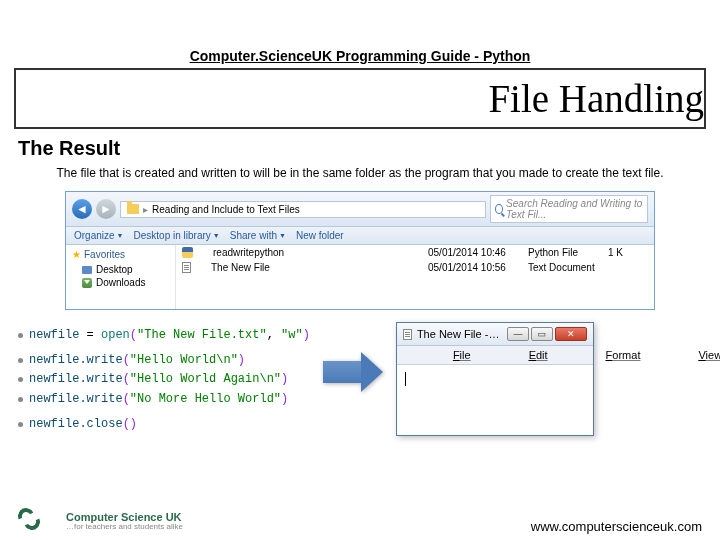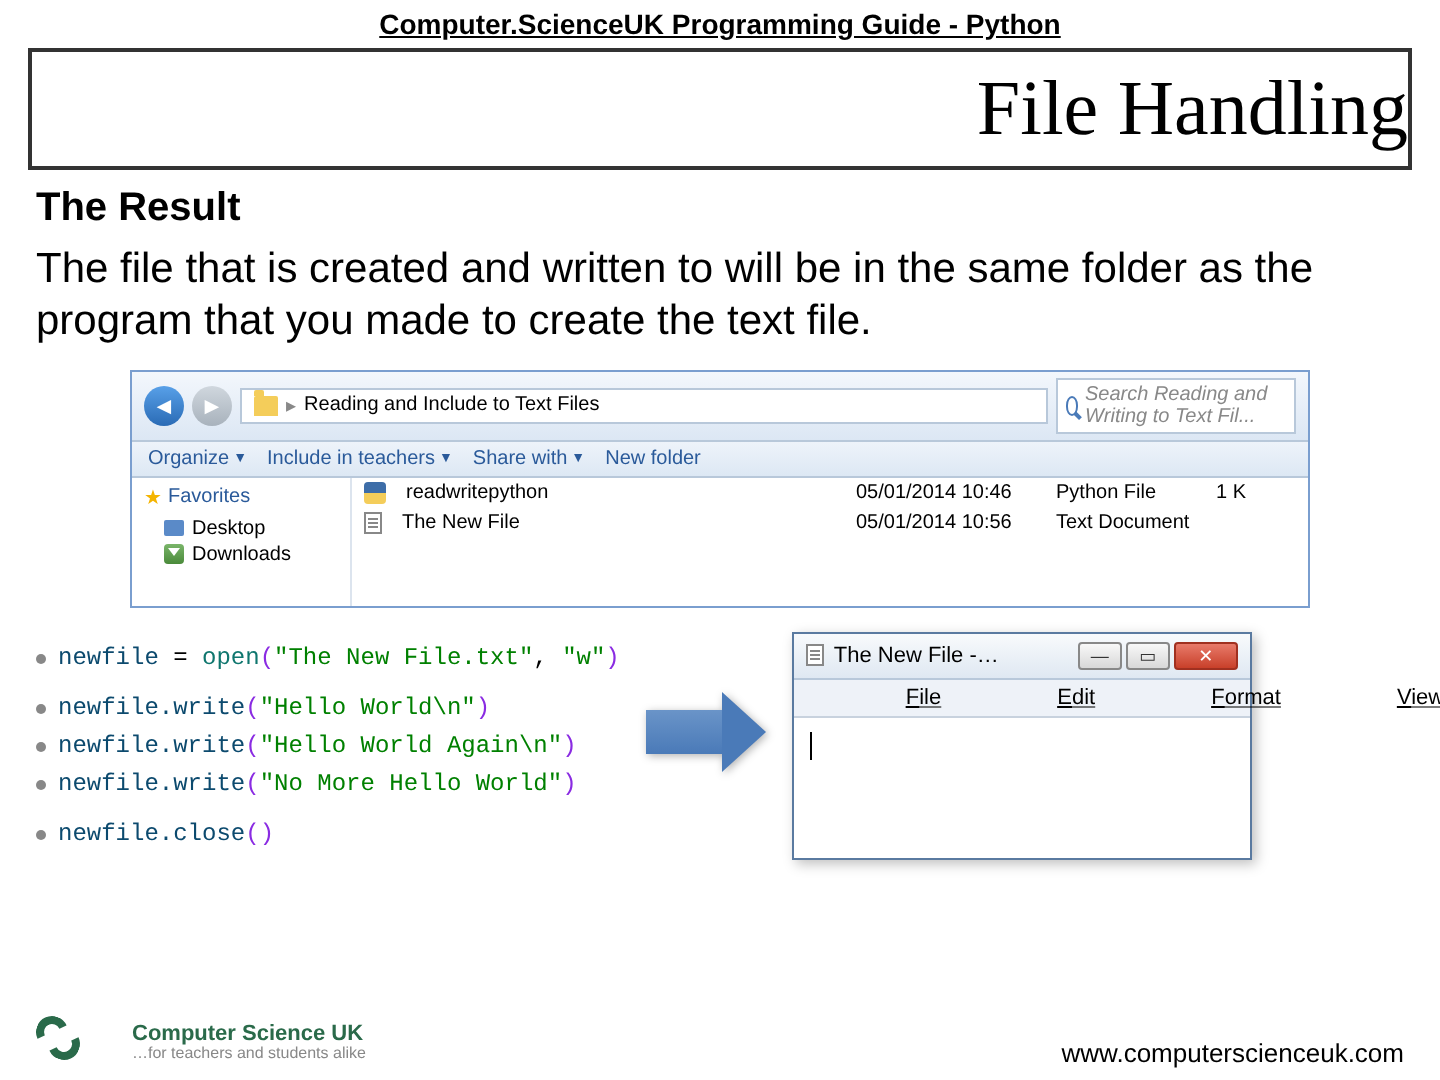--- a/index.html
+++ b/index.html
@@ -1,61 +1,61 @@
 <!DOCTYPE html>
 <html><head>
 <meta charset="utf-8">
 <style>
   * { box-sizing: border-box; margin: 0; padding: 0; }
   body { width: 720px; height: 540px; background: #fff; font-family: Arial, sans-serif; position: relative; overflow: hidden; }
-  .header-label { text-align: center; font-size: 14px; font-weight: bold; text-decoration: underline; padding: 4px 0 2px; }
+  .header-label { text-align: center; font-size: 14px; font-weight: bold; text-decoration: underline; padding: 4px 0 2px; margin-top: 44px; }
   .title-box { border: 2px solid #333; margin: 2px 14px 8px; padding: 6px 0; text-align: right; font-size: 39px; font-family: Liberation Serif, serif; }
   .subhead { font-size: 20px; font-weight: bold; margin: 4px 18px 6px; }
-  .body-text { font-size: 21px; margin: 0 18px 10px; line-height: 1.25; }
+  .body-text { font-size: 12px; margin: 0 18px 10px; line-height: 1.25; text-align: center; }
   .explorer { margin: 0 auto; width: 590px; border: 1px solid #7a9ecf; background: #fff; font-size: 10px; }
   .exp-top { display: flex; align-items: center; gap: 4px; padding: 3px 6px; background: linear-gradient(#f3f7fc,#dce7f4); border-bottom: 1px solid #b8c8da; }
   .nav-btn { width: 20px; height: 20px; border-radius: 50%; background: linear-gradient(#58a0e8,#2a6bb5); display: flex; align-items: center; justify-content: center; color: #fff; font-size: 12px; }
   .nav-btn.dis { background: linear-gradient(#d0d7de,#a8b2bc); }
   .crumb { flex: 1; background: #fff; border: 1px solid #b8c8da; padding: 2px 6px; display: flex; align-items: center; gap: 4px; }
   .folder-icon { width: 12px; height: 10px; background: #f4cd5a; border-radius: 1px 1px 0 0; position: relative; }
   .folder-icon::before { content:""; position:absolute; top:-3px; left:0; width:5px; height:3px; background:#f4cd5a; border-radius:1px 1px 0 0; }
-  .search-exp { width: 120px; background: #fff; border: 1px solid #b8c8da; padding: 2px 4px; color: #888; font-style: italic; display:flex; align-items:center; gap:3px; }
+  .search-exp { width: 158px; background: #fff; border: 1px solid #b8c8da; padding: 2px 4px; color: #888; font-style: italic; display:flex; align-items:center; gap:3px; }
   .mag { width:10px; height:10px; border:1.5px solid #4a7ab8; border-radius:50%; position:relative; }
   .mag::after { content:""; position:absolute; width:4px; height:1.5px; background:#4a7ab8; bottom:-2px; right:-3px; transform:rotate(45deg); }
   .exp-toolbar { display:flex; gap:10px; padding:3px 8px; background:linear-gradient(#eef3fa,#dde8f4); border-bottom:1px solid #b8c8da; color:#2a5a9a; font-size:10px; }
   .exp-toolbar span { display:flex; align-items:center; gap:2px; }
   .tri { font-size:7px; }
   .exp-body { display:flex; height: 64px; }
   .sidebar { width: 110px; border-right:1px solid #dce4ee; padding:4px 6px; font-size:10px; }
   .fav-head { color:#2a5a9a; display:flex; align-items:center; gap:3px; margin-bottom:3px; }
   .star { color:#f4b400; font-size:10px; }
   .fav-item { display:flex; align-items:center; gap:4px; padding:1px 0 1px 10px; }
   .dl-icon { width:10px; height:10px; background:linear-gradient(#7ab56a,#4a8a3a); border-radius:2px; position:relative; }
   .dl-icon::after { content:""; position:absolute; left:2px; top:2px; border-left:3px solid transparent; border-right:3px solid transparent; border-top:4px solid #fff; }
   .filelist { flex:1; font-size:10px; }
   .cols { display:grid; grid-template-columns: 1fr 100px 80px 40px; padding:2px 6px; border-bottom:1px solid #e4e9f0; color:#555; }
   .row { display:grid; grid-template-columns: 1fr 100px 80px 40px; padding:2px 6px; align-items:center; }
-  .row .nm { display:flex; align-items:center; gap:10px; }
+  .row .nm { display:flex; align-items:center; gap:20px; }
   .py-icon { width:11px; height:11px; background:linear-gradient(#3d6da8 50%, #f4cd5a 50%); border-radius:2px; }
   .txt-icon { width:9px; height:11px; background:#fff; border:1px solid #888; position:relative; }
   .txt-icon::before { content:""; position:absolute; left:1px; top:2px; width:5px; height:1px; background:#888; box-shadow: 0 2px 0 #888, 0 4px 0 #888; }
   .lower { display:flex; margin: 12px 18px 0; gap: 8px; align-items:flex-start; }
   .code { font-family: "Courier New", monospace; font-size: 12px; line-height: 1.6; padding: 4px 0; }
   .code-line { display:flex; align-items:center; gap:6px; }
   .bullet { width:5px; height:5px; background:#888; border-radius:50%; }
   .var { color:#0c4a6e; }
   .op { color:#000; }
   .fn { color:#0f766e; }
   .str { color:#008000; }
   .paren { color:#8a2be2; }
   .arrow-wrap { display:flex; align-items:center; justify-content:center; width:70px; padding-top:30px; }
   .arrow-body { width:38px; height:22px; background:linear-gradient(#6a94c8,#4a7ab8); position:relative; }
   .arrow-head { width:0; height:0; border-top:20px solid transparent; border-bottom:20px solid transparent; border-left:22px solid #4a7ab8; position:relative; }
   .arrow { display:flex; align-items:center; filter: drop-shadow(1px 1px 2px rgba(0,0,0,0.3)); }
-  .notepad { width: 230px; border:1px solid #5a7aa0; background:#ec4899; font-size:11px; box-shadow: 2px 2px 6px rgba(0,0,0,0.25); }
+  .notepad { width: 198px; border:1px solid #5a7aa0; background:#ec4899; font-size:11px; box-shadow: 2px 2px 6px rgba(0,0,0,0.25); }
   .np-title { background:linear-gradient(#f8fafc,#dfe8f2); padding:4px 6px; display:flex; align-items:center; gap:5px; border-bottom:1px solid #b8c8da; }
   .np-title .txt-icon { flex-shrink:0; }
   .np-title-text { flex:1; font-size:11px; }
   .win-btns { display:flex; gap:2px; }
   .wb { width:22px; height:14px; border:1px solid #888; background:linear-gradient(#f8f8f8,#d8d8d8); border-radius:2px; display:flex; align-items:center; justify-content:center; font-size:9px; color:#333; }
   .wb.close { background:linear-gradient(#e87a6a,#c8402a); color:#fff; border-color:#a03020; width:32px; }
   .np-menu { display:flex; gap:10px; padding:3px 8px; background:#eef2f8; border-bottom:1px solid #c8d2de; font-size:11px; }
   .np-menu span { text-decoration: underline; text-decoration-color: rgba(0,0,0,0.3); cursor:default;padding-left:24px; }
   .np-menu span::first-letter { text-decoration: underline; }
   .np-body { background:#fff; padding:6px 8px; font-family:"Courier New",monospace; font-size:12px; line-height:1.35; min-height:70px; white-space:pre; }
@@ -92,21 +92,21 @@
       <span class="mag"></span>
       <span>Search Reading and Writing to Text Fil...</span>
     </div>
   </div>
   <div class="exp-toolbar">
     <span>
         <span>Organize</span> 
         <span class="tri">▼</span>
       </span>
     <span>
-        <span>Include in teachers</span> 
+        <span>Desktop in library</span> 
         <span class="tri">▼</span>
       </span>
     <span>
         <span>Share with</span> 
         <span class="tri">▼</span>
       </span>
     <span>New folder</span>
   </div>
   <div class="exp-body">
     <div class="sidebar">

